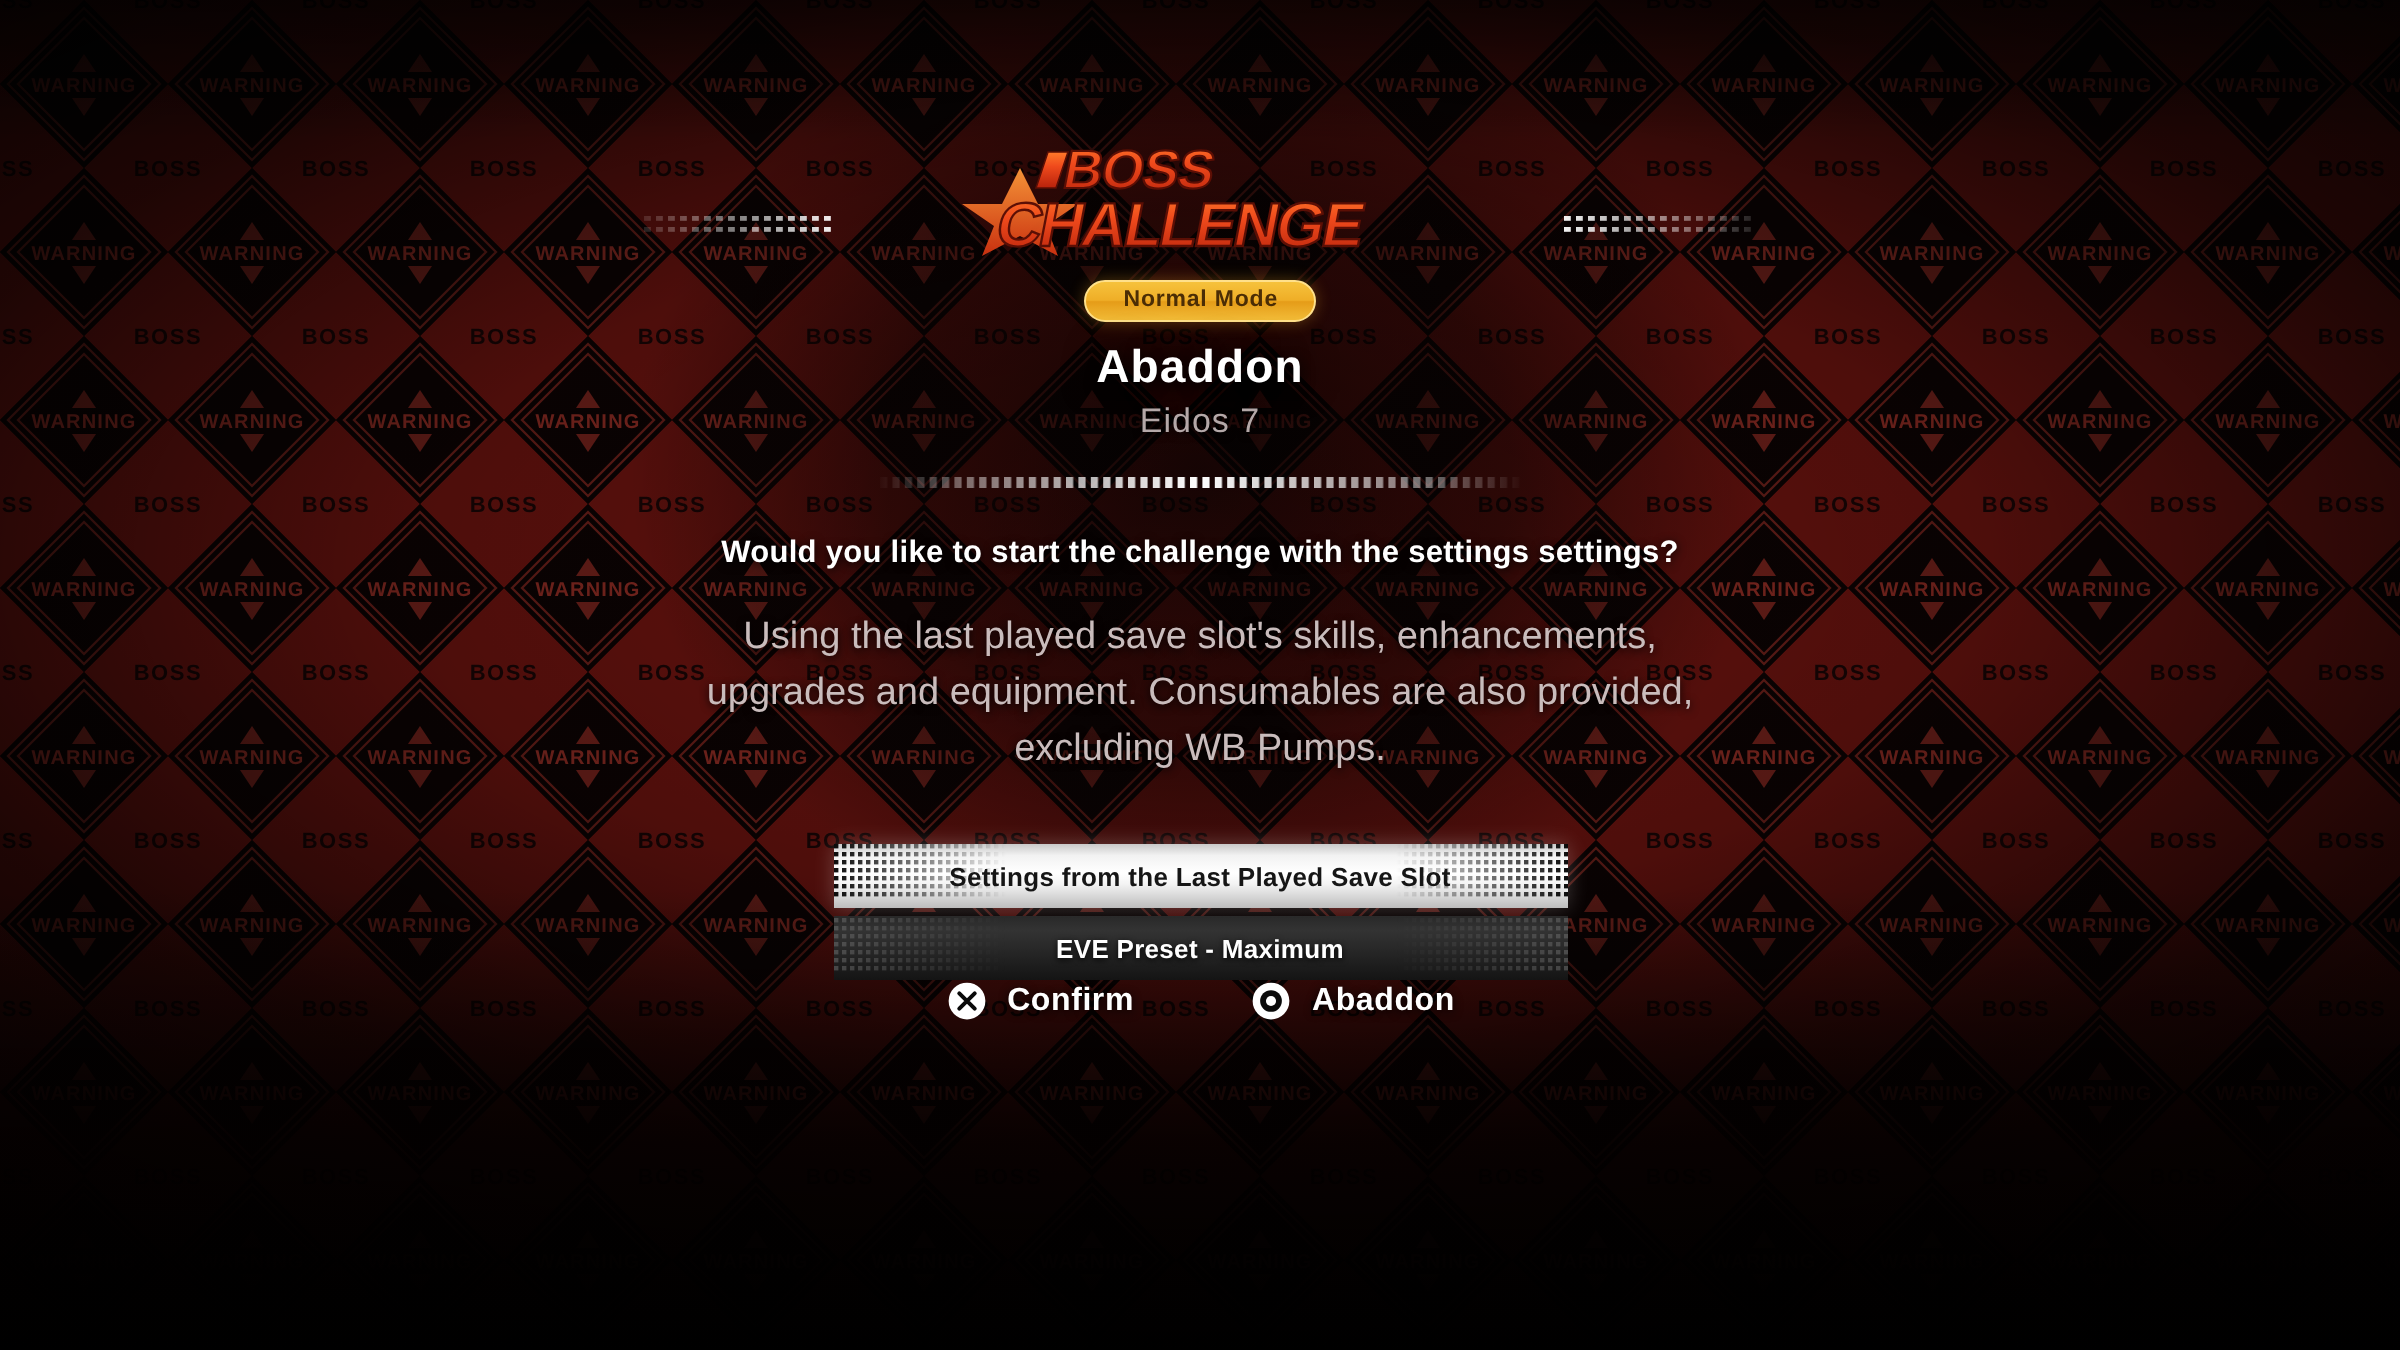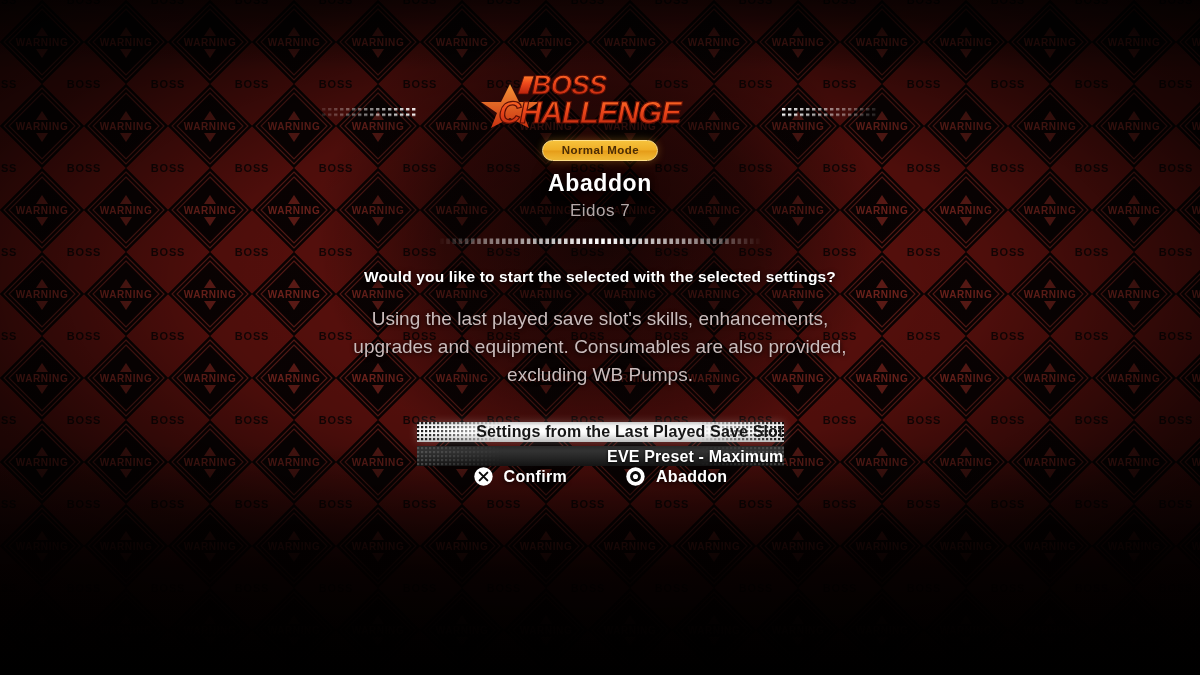--- a/index.html
+++ b/index.html
@@ -136,23 +136,23 @@
   }
 
   
   .options {
     margin-top: 33px;
     width: 367px;
     display: flex; flex-direction: column; gap: 4px;
   }
   .option {
     position: relative;
-    height: 20px;
-    display: flex; align-items: center; justify-content: flex-end;
-    font-size: 16px;
+    height: 32px;
+    display: flex; align-items: center; justify-content: center;
+    font-size: 13px;
     font-weight: bold;
     letter-spacing: 0.15px;
     overflow: hidden;
     cursor: pointer;
   }
   .option .opt-label { position: relative; z-index: 3; }
 
   .option.selected {
     background: linear-gradient(to bottom,
       #c9c9c9 0%, #f2f2f2 18%, #ffffff 45%, #f4f4f4 62%, #bdbdbd 100%);
@@ -367,21 +367,21 @@
           <stop offset="86%" stop-color="#ffffff" stop-opacity="0.42"></stop>
           <stop offset="100%" stop-color="#ffffff" stop-opacity="0.02"></stop>
         </linearGradient>
         <mask id="maskDiv">
             <rect x="0" y="0" width="320" height="9" fill="url(#divFade)"></rect>
           </mask>
       </defs>
       <rect x="0" y="0" width="320" height="9" fill="url(#dotsDiv)" mask="url(#maskDiv)"></rect>
     </svg>
 
-    <div class="question">Would you like to start the selected with the selected settings?</div>
+    <div class="question">Would you like to start the challenge with the settings settings?</div>
     <div class="description">Using the last played save slot's skills, enhancements, upgrades and equipment. Consumables are also provided, excluding WB Pumps.</div>
 
     <div class="options">
 
       <div class="option selected">
         <svg class="halftone left" viewBox="0 0 86 28" preserveAspectRatio="none">
           <defs>
             <pattern id="ht1" x="0" y="0" width="4" height="4" patternUnits="userSpaceOnUse">
               <rect x="0" y="0" width="2.2" height="2.2" fill="#000000"></rect>
             </pattern>

